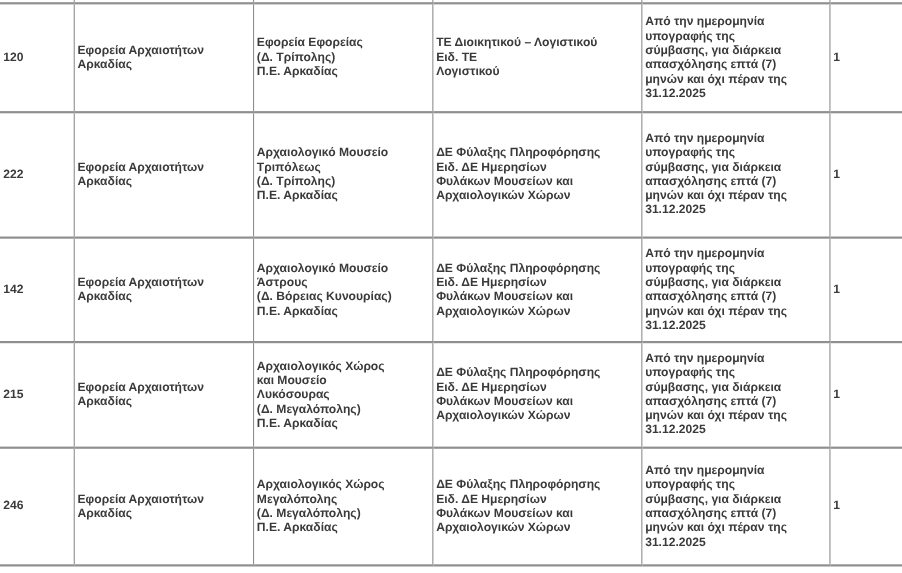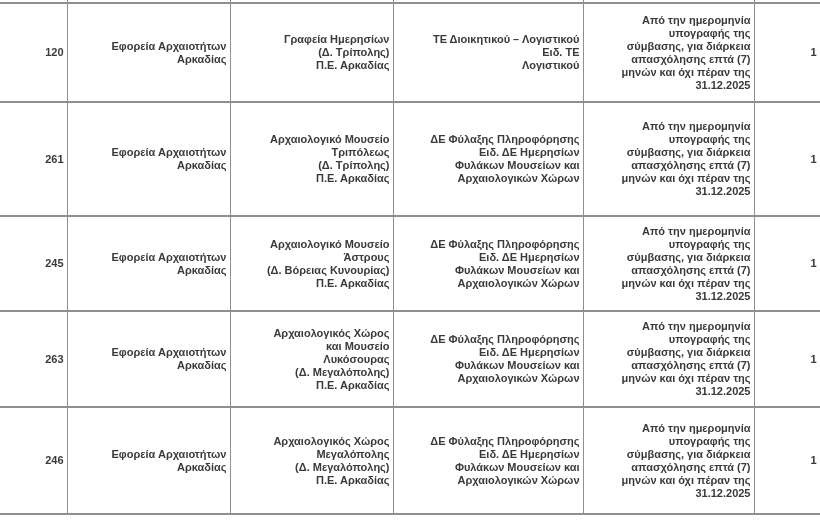--- a/index.html
+++ b/index.html
@@ -13,21 +13,21 @@
   table.positions {
     border-collapse: collapse;
     table-layout: fixed;
     width: 820px;
     font-family: "Liberation Sans", "DejaVu Sans", sans-serif;
   }
   table.positions td {
     border-right: 1px solid #8f8f8f;
     border-bottom: 2px solid #8f8f8f;
     vertical-align: middle;
-    text-align: right;
+    text-align: left;
     font-weight: bold;
     font-size: 11px;
     line-height: 13px;
     color: #3a3a3a;
     white-space: pre-line;
     padding: 1px 3px;
     overflow: hidden;
   }
   tr.sliver-row td { height: 2px; padding: 0; }
   tr.r140 td { height: 95px; }
@@ -56,79 +56,79 @@
       <td></td>
       <td></td>
       <td></td>
       <td></td>
     </tr>
 
     <tr class="r140">
       <td class="cell-number">120</td>
       <td class="cell-agency">Εφορεία Αρχαιοτήτων
 Αρκαδίας</td>
-      <td class="cell-workplace">Γραφεία Ημερησίων
+      <td class="cell-workplace">Εφορεία Εφορείας
 (Δ. Τρίπολης)
 Π.Ε. Αρκαδίας</td>
       <td class="cell-specialty">ΤΕ Διοικητικού – Λογιστικού
 Ειδ. ΤΕ
 Λογιστικού</td>
       <td class="cell-duration">Από την ημερομηνία
 υπογραφής της
 σύμβασης, για διάρκεια
 απασχόλησης επτά (7)
 μηνών και όχι πέραν της
 31.12.2025</td>
       <td class="cell-positions">1</td>
     </tr>
 
     <tr class="r141">
-      <td class="cell-number">261</td>
+      <td class="cell-number">222</td>
       <td class="cell-agency">Εφορεία Αρχαιοτήτων
 Αρκαδίας</td>
       <td class="cell-workplace">Αρχαιολογικό Μουσείο
 Τριπόλεως
 (Δ. Τρίπολης)
 Π.Ε. Αρκαδίας</td>
       <td class="cell-specialty">ΔΕ Φύλαξης Πληροφόρησης
 Ειδ. ΔΕ Ημερησίων
 Φυλάκων Μουσείων και
 Αρχαιολογικών Χώρων</td>
       <td class="cell-duration">Από την ημερομηνία
 υπογραφής της
 σύμβασης, για διάρκεια
 απασχόλησης επτά (7)
 μηνών και όχι πέραν της
 31.12.2025</td>
       <td class="cell-positions">1</td>
     </tr>
 
     <tr class="r142">
-      <td class="cell-number">245</td>
+      <td class="cell-number">142</td>
       <td class="cell-agency">Εφορεία Αρχαιοτήτων
 Αρκαδίας</td>
       <td class="cell-workplace">Αρχαιολογικό Μουσείο
 Άστρους
 (Δ. Βόρειας Κυνουρίας)
 Π.Ε. Αρκαδίας</td>
       <td class="cell-specialty">ΔΕ Φύλαξης Πληροφόρησης
 Ειδ. ΔΕ Ημερησίων
 Φυλάκων Μουσείων και
 Αρχαιολογικών Χώρων</td>
       <td class="cell-duration">Από την ημερομηνία
 υπογραφής της
 σύμβασης, για διάρκεια
 απασχόλησης επτά (7)
 μηνών και όχι πέραν της
 31.12.2025</td>
       <td class="cell-positions">1</td>
     </tr>
 
     <tr class="r143">
-      <td class="cell-number">263</td>
+      <td class="cell-number">215</td>
       <td class="cell-agency">Εφορεία Αρχαιοτήτων
 Αρκαδίας</td>
       <td class="cell-workplace">Αρχαιολογικός Χώρος
 και Μουσείο
 Λυκόσουρας
 (Δ. Μεγαλόπολης)
 Π.Ε. Αρκαδίας</td>
       <td class="cell-specialty">ΔΕ Φύλαξης Πληροφόρησης
 Ειδ. ΔΕ Ημερησίων
 Φυλάκων Μουσείων και

